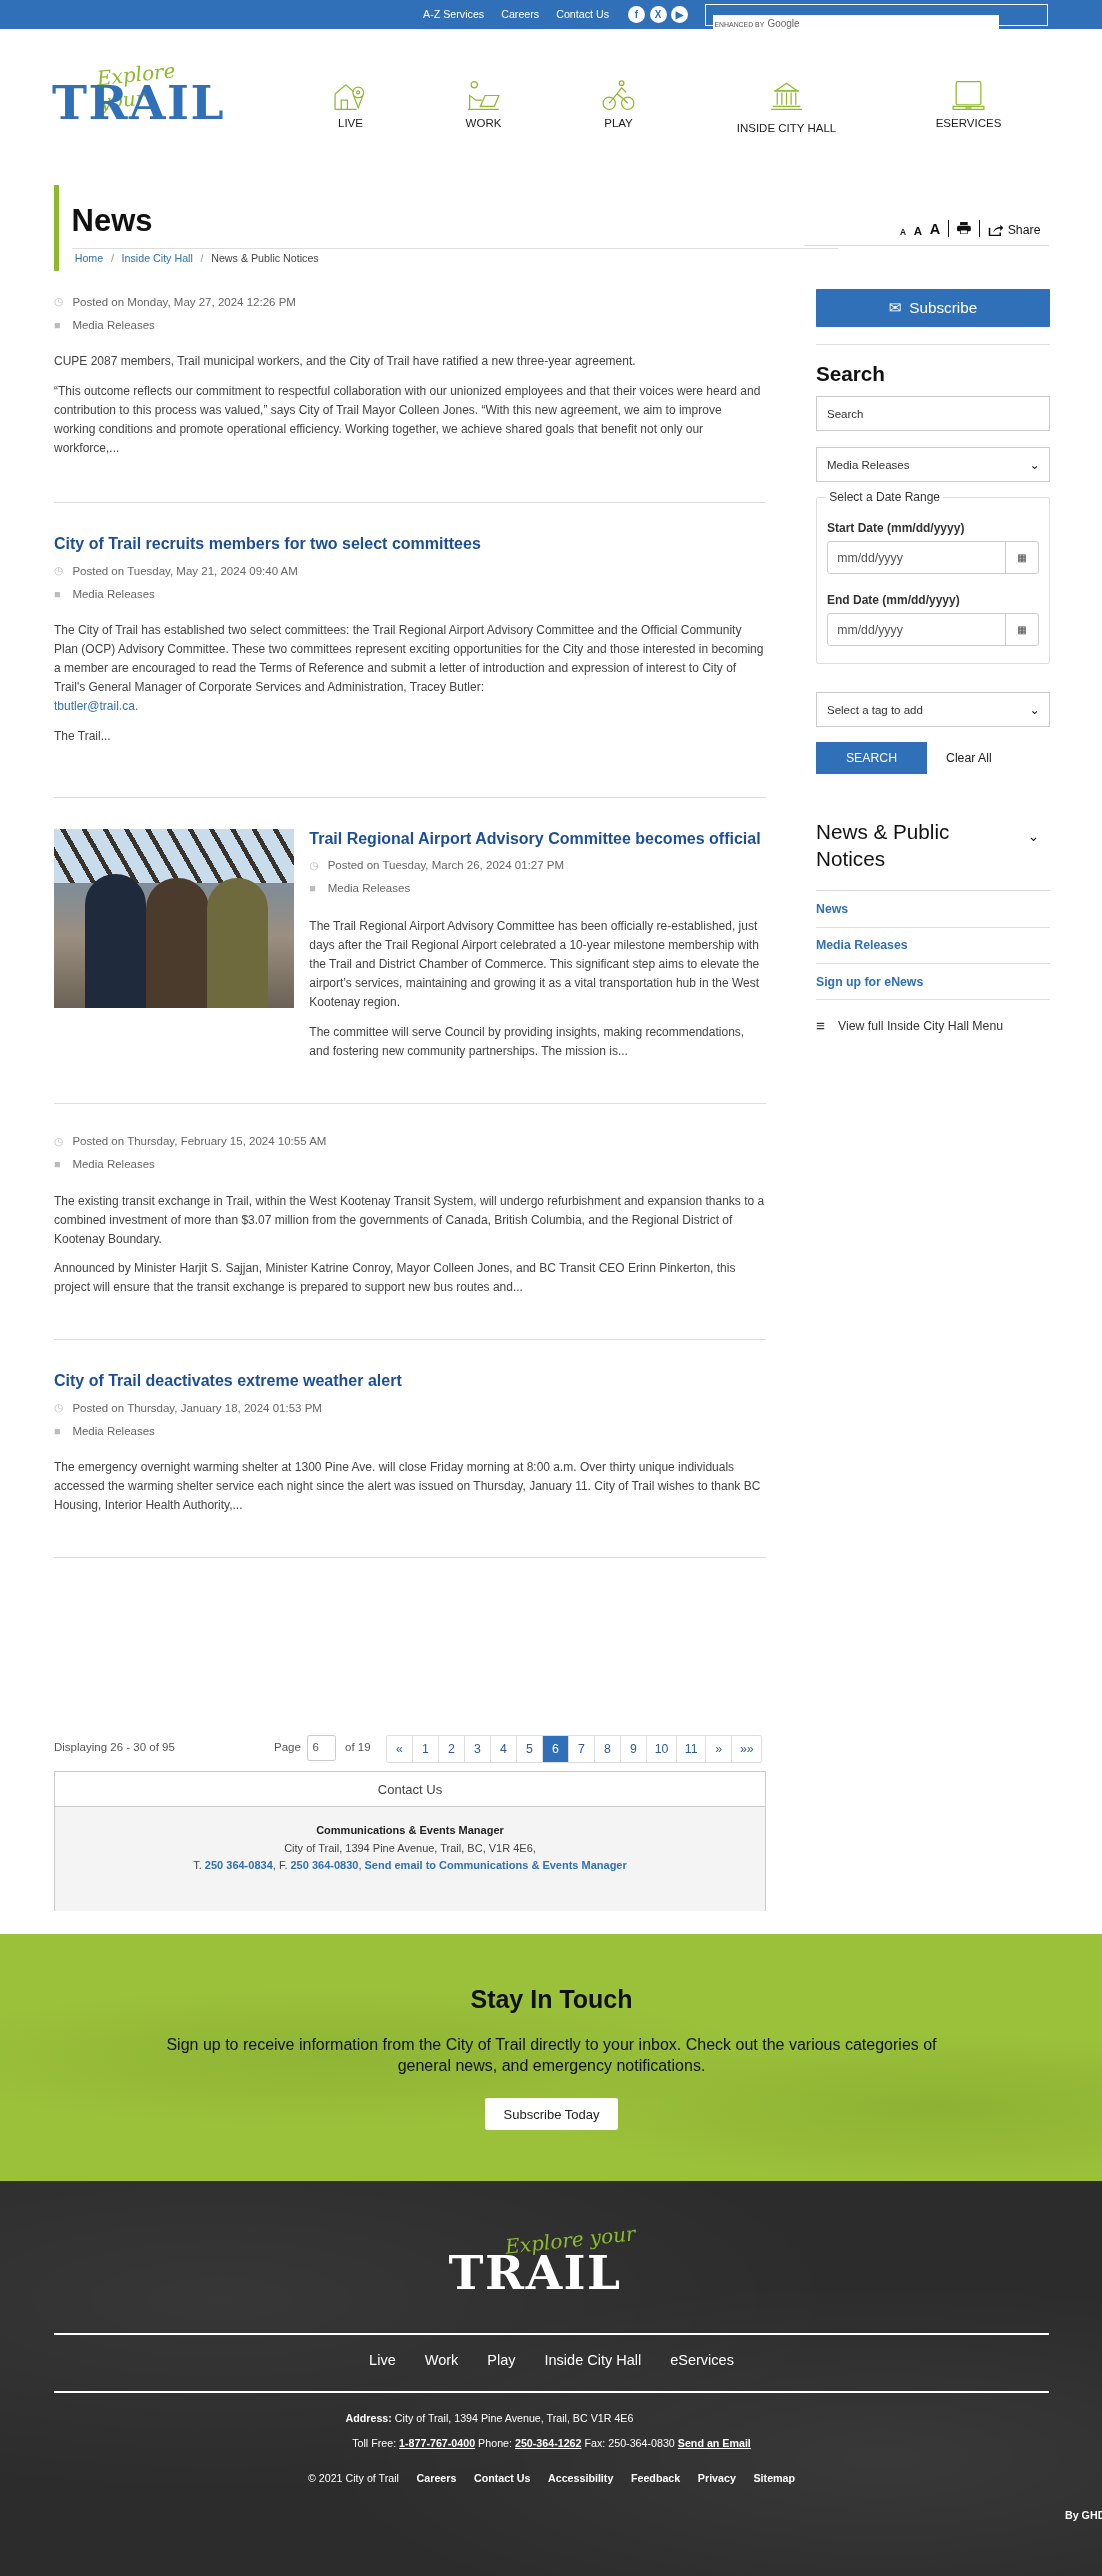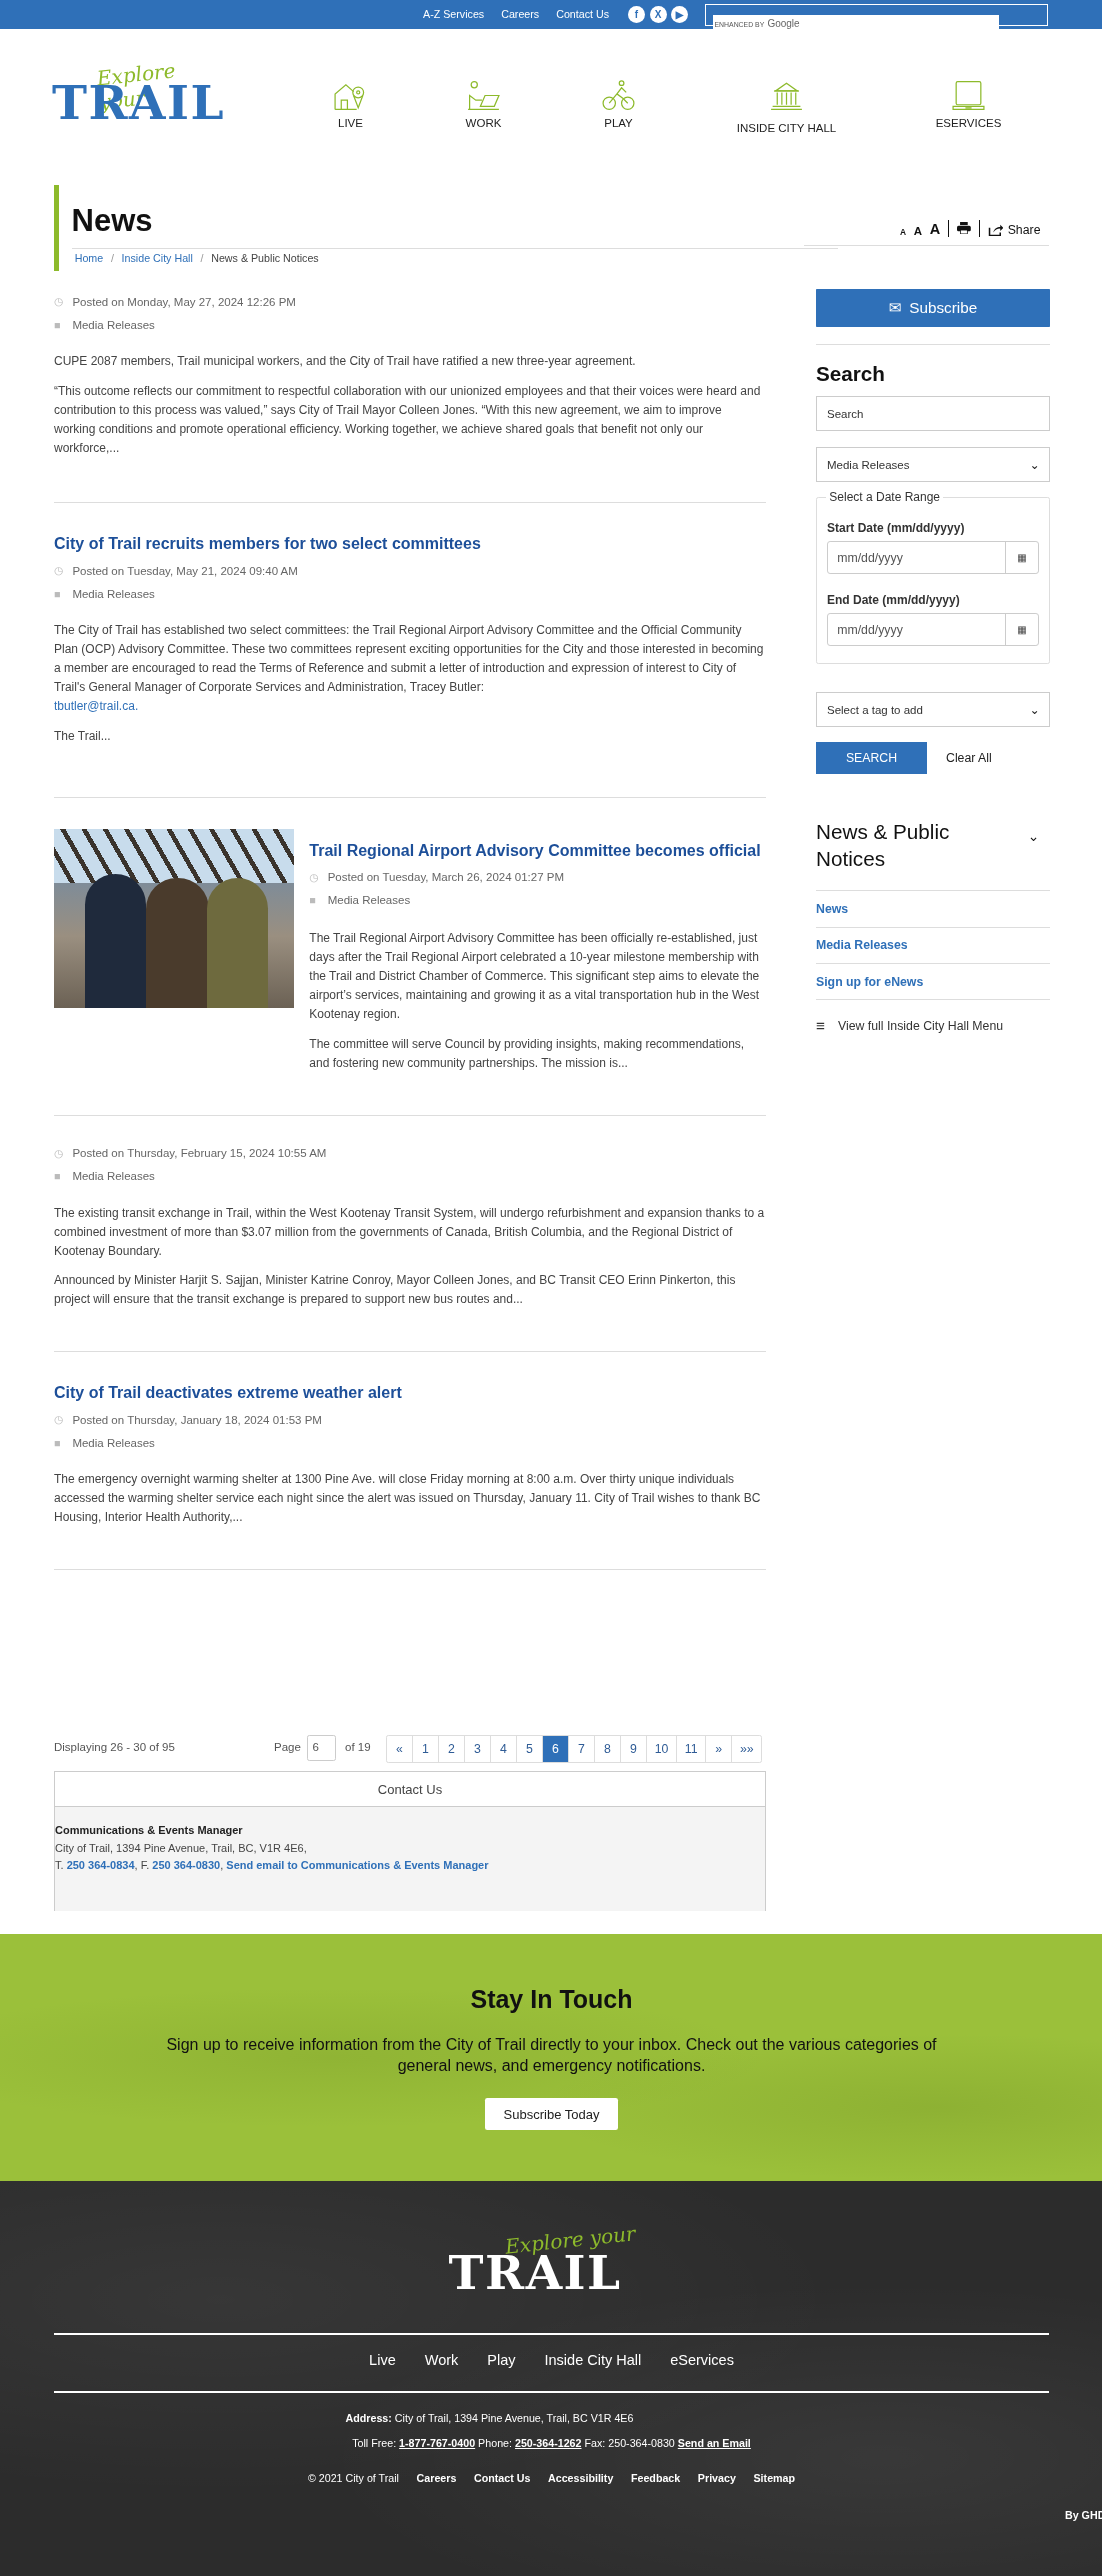--- a/index.html
+++ b/index.html
@@ -60,21 +60,21 @@
   .pager .pagebox { position: absolute; left: 253px; top: 1.5px; width: 29px; height: 26px; border: 0.8px solid #ccc; border-radius: 2.3px; font-size: 11.5px; padding: 5.4px 4.6px; color: #555; }
   .pager .of { position: absolute; left: 291px; top: 7.7px; font-size: 11.5px; color: #555; }
   .pager .pages { position: absolute; left: 332px; top: 2.3px; display: flex; border: 0.8px solid #ddd; border-radius: 2.3px; }
   .pager .pg { height: 26px; padding: 0 7.7px; display: flex; align-items: center; justify-content: center; font-size: 12.3px; color: #2f5c96; border-right: 0.8px solid #ddd; min-width: 26px; }
   .pager .pg:last-child { border-right: 0; }
   .pager .pg.active { background: #2f70b8; color: #fff; }
 
   
   .contact { position: absolute; left: 54px; top: 1771px; width: 712px; height: 140px; border: 0.8px solid #ccc; }
   .contact .hd { height: 35px; text-align: center; font-size: 13px; line-height: 35px; color: #444; border-bottom: 0.8px solid #ccc; background: #fff; }
-  .contact .bd { background: #f4f4f4; height: 104px; text-align: left; padding-top: 15.3px; font-size: 11px; line-height: 17.6px; color: #444; }
+  .contact .bd { background: #f4f4f4; height: 104px; text-align: center; padding-top: 15.3px; font-size: 11px; line-height: 17.6px; color: #444; }
   .contact .bd .name { font-weight: bold; color: #222; }
   .contact .bd .lnk { color: #2f70b8; font-weight: bold; }
 
   
   .sidebar { position: absolute; left: 816px; top: 289px; width: 234px; }
   .subbtn { height: 38px; background: #2f70b8; color: #fff; font-size: 15.3px; display: flex; align-items: center; justify-content: center; gap: 7.7px; border-radius: 0.8px; }
   .sidebar .rule { height: 0.8px; background: #ddd; margin: 17px 0 0; }
   .sb-h { font-size: 20.7px; color: #111; margin-top: 17px; margin-bottom: 10.7px; }
   .sb-input { height: 35px; border: 0.8px solid #ccc; padding: 0 10px; font-size: 11.5px; line-height: 35px; color: #333; margin-bottom: 15.3px; position: relative; }
   .sb-input .chev { position: absolute; right: 9.2px; top: 0; font-size: 12.3px; color: #222; }
@@ -268,21 +268,21 @@
   </div>
 
   <div class="article art-withimg" style="padding-bottom:31px">
     <div class="photo" title="Three committee members standing indoors under a skylight">
       <div style="position:absolute;left:0;top:0;width:100%;height:54px;background:repeating-linear-gradient(60deg,#c8dcec 0 13.8px,#3a332c 13.8px 18.4px)"></div>
       <div class="p" style="left:31px;width:61px;height:134px;background:#1f2a3c"></div>
       <div class="p" style="left:92px;width:63px;height:130px;background:#4a3b2c"></div>
       <div class="p" style="left:153px;width:61px;height:130px;background:#6e6a3e"></div>
     </div>
     <div style="flex:1">
-      <a class="art-title" style="margin-top:12px">Trail Regional Airport Advisory Committee becomes official</a>
+      <a class="art-title" style="margin-top:0">Trail Regional Airport Advisory Committee becomes official</a>
       <div class="meta">
           <span class="ic">◷</span>
           <span>Posted on Tuesday, March 26, 2024 01:27 PM</span>
         </div>
       <div class="meta">
           <span class="ic">■</span>
           <span>Media Releases</span>
         </div>
       <div class="art-body" style="margin-top:23px">
         <p>The Trail Regional Airport Advisory Committee has been officially re-established, just days after the Trail Regional Airport celebrated a 10-year milestone membership with the Trail and District Chamber of Commerce. This significant step aims to elevate the airport’s services, maintaining and growing it as a vital transportation hub in the West Kootenay region.</p>

